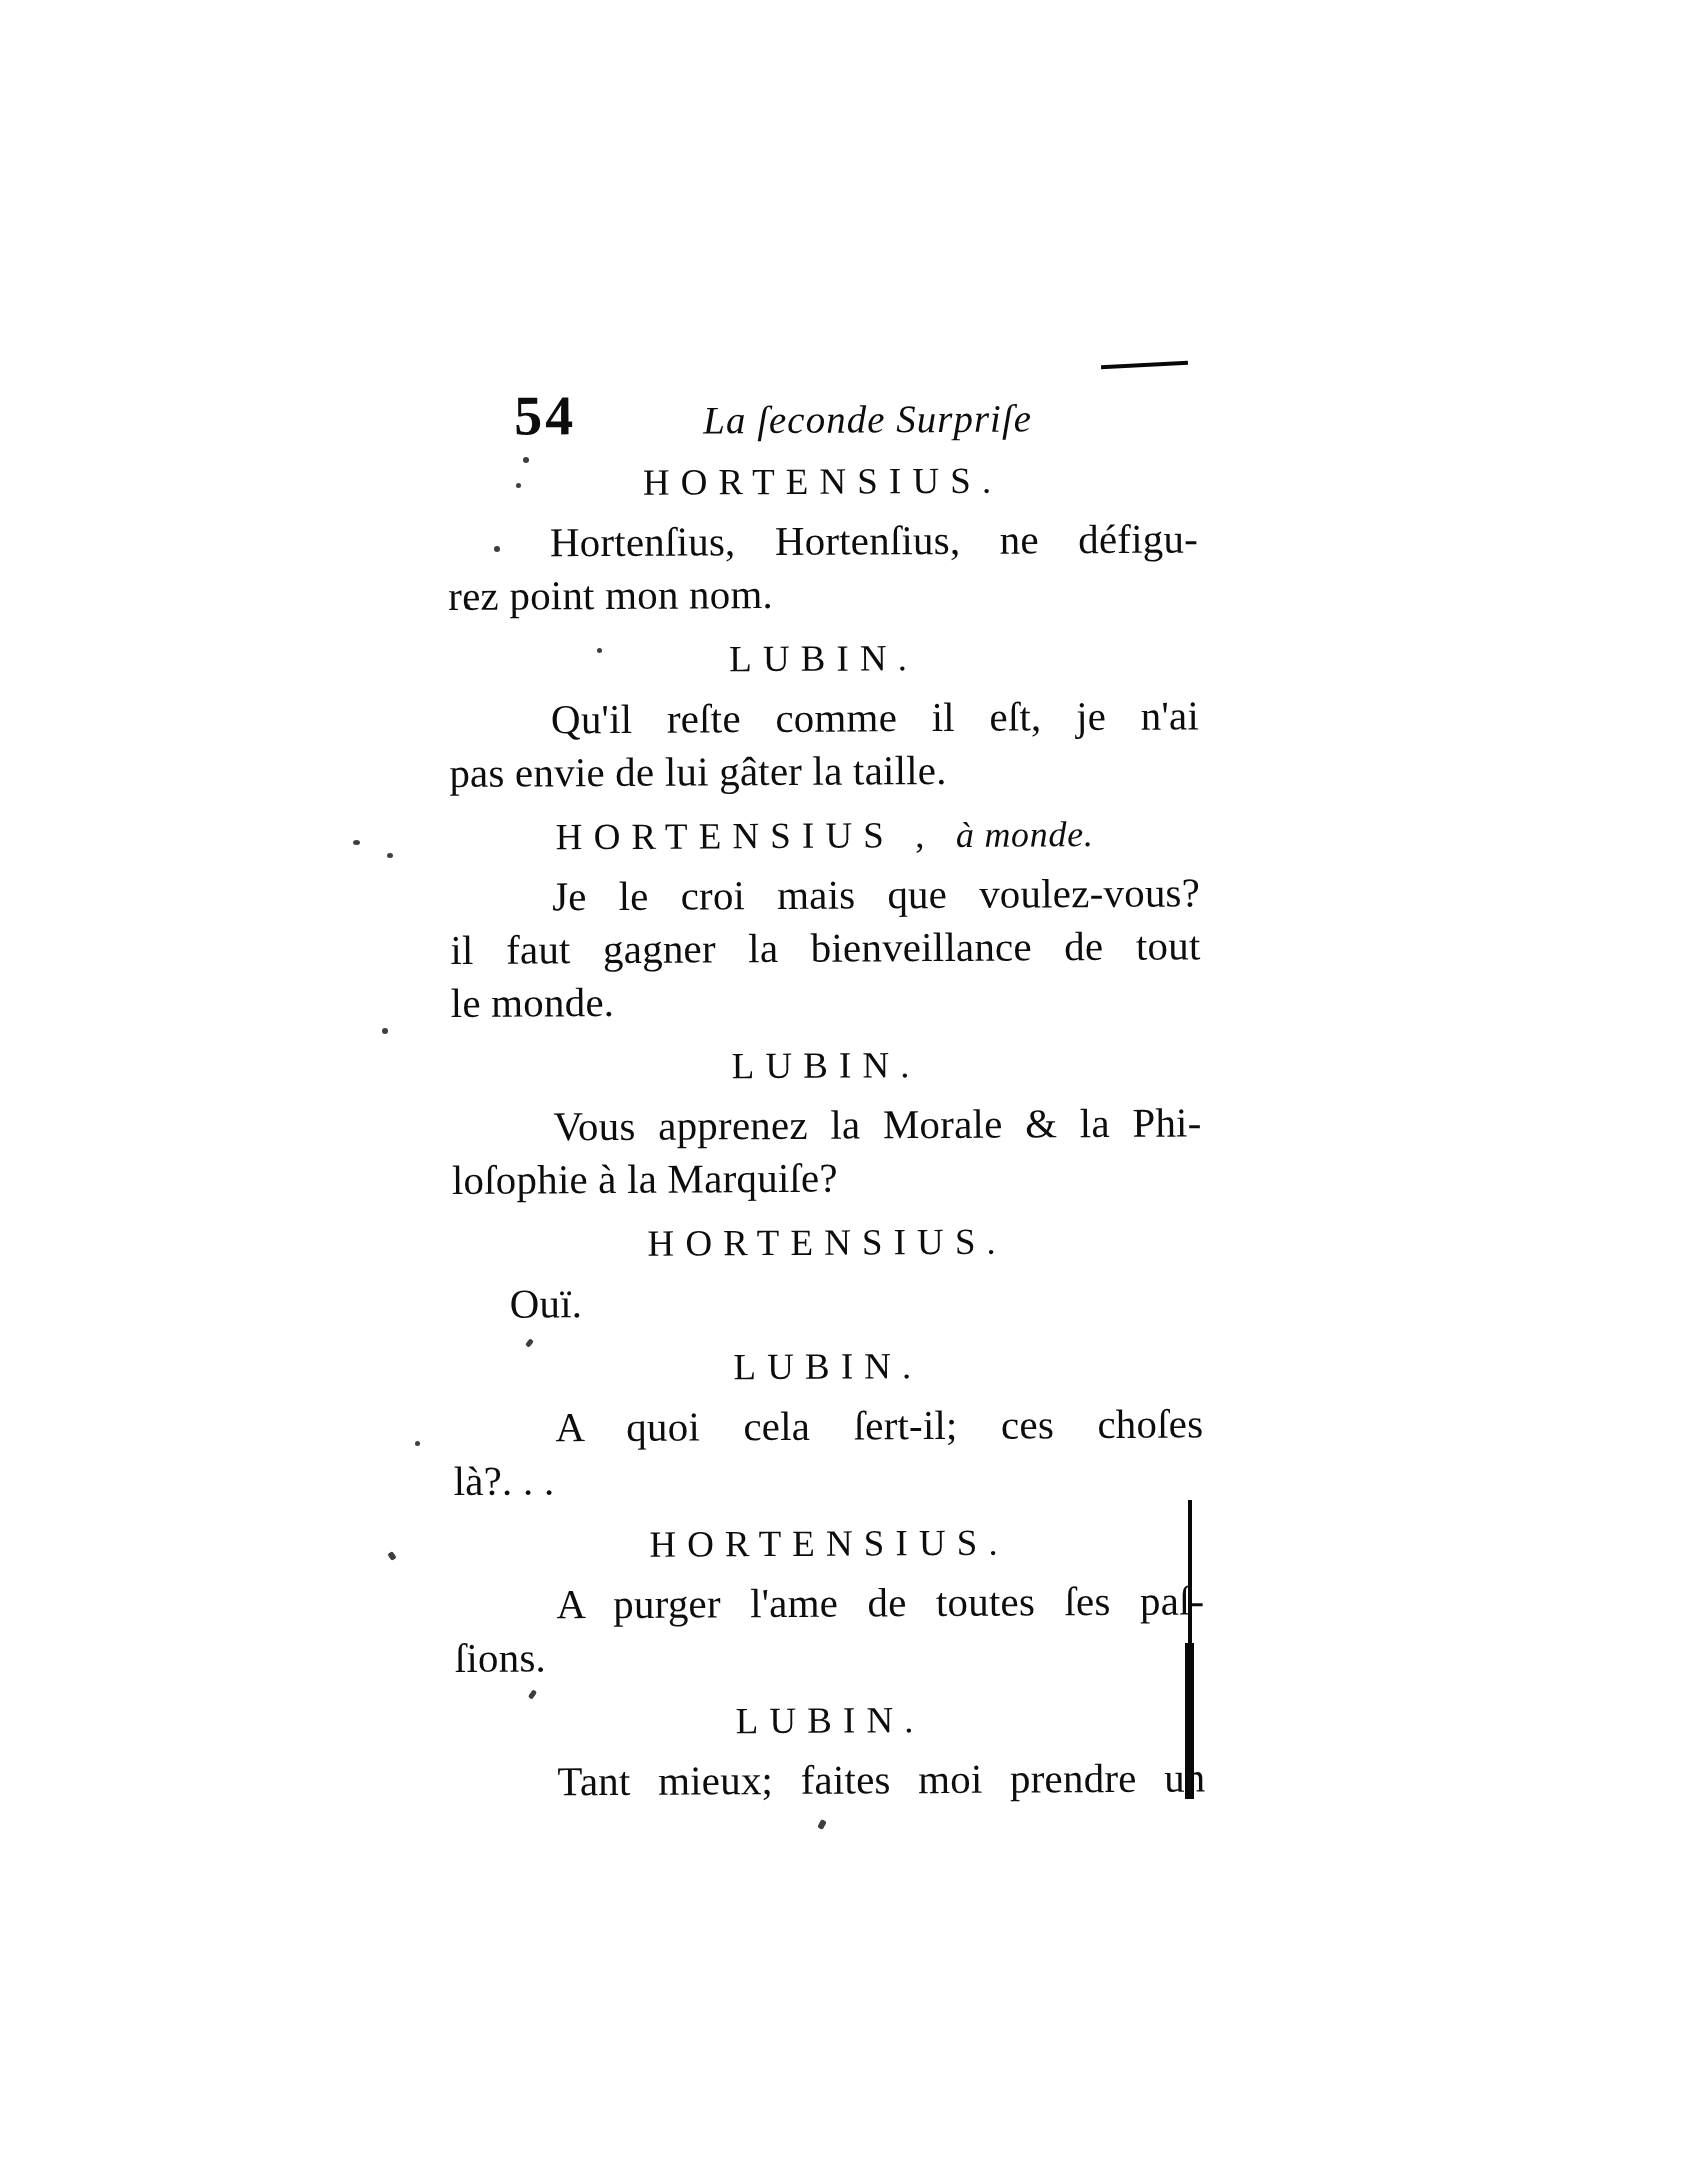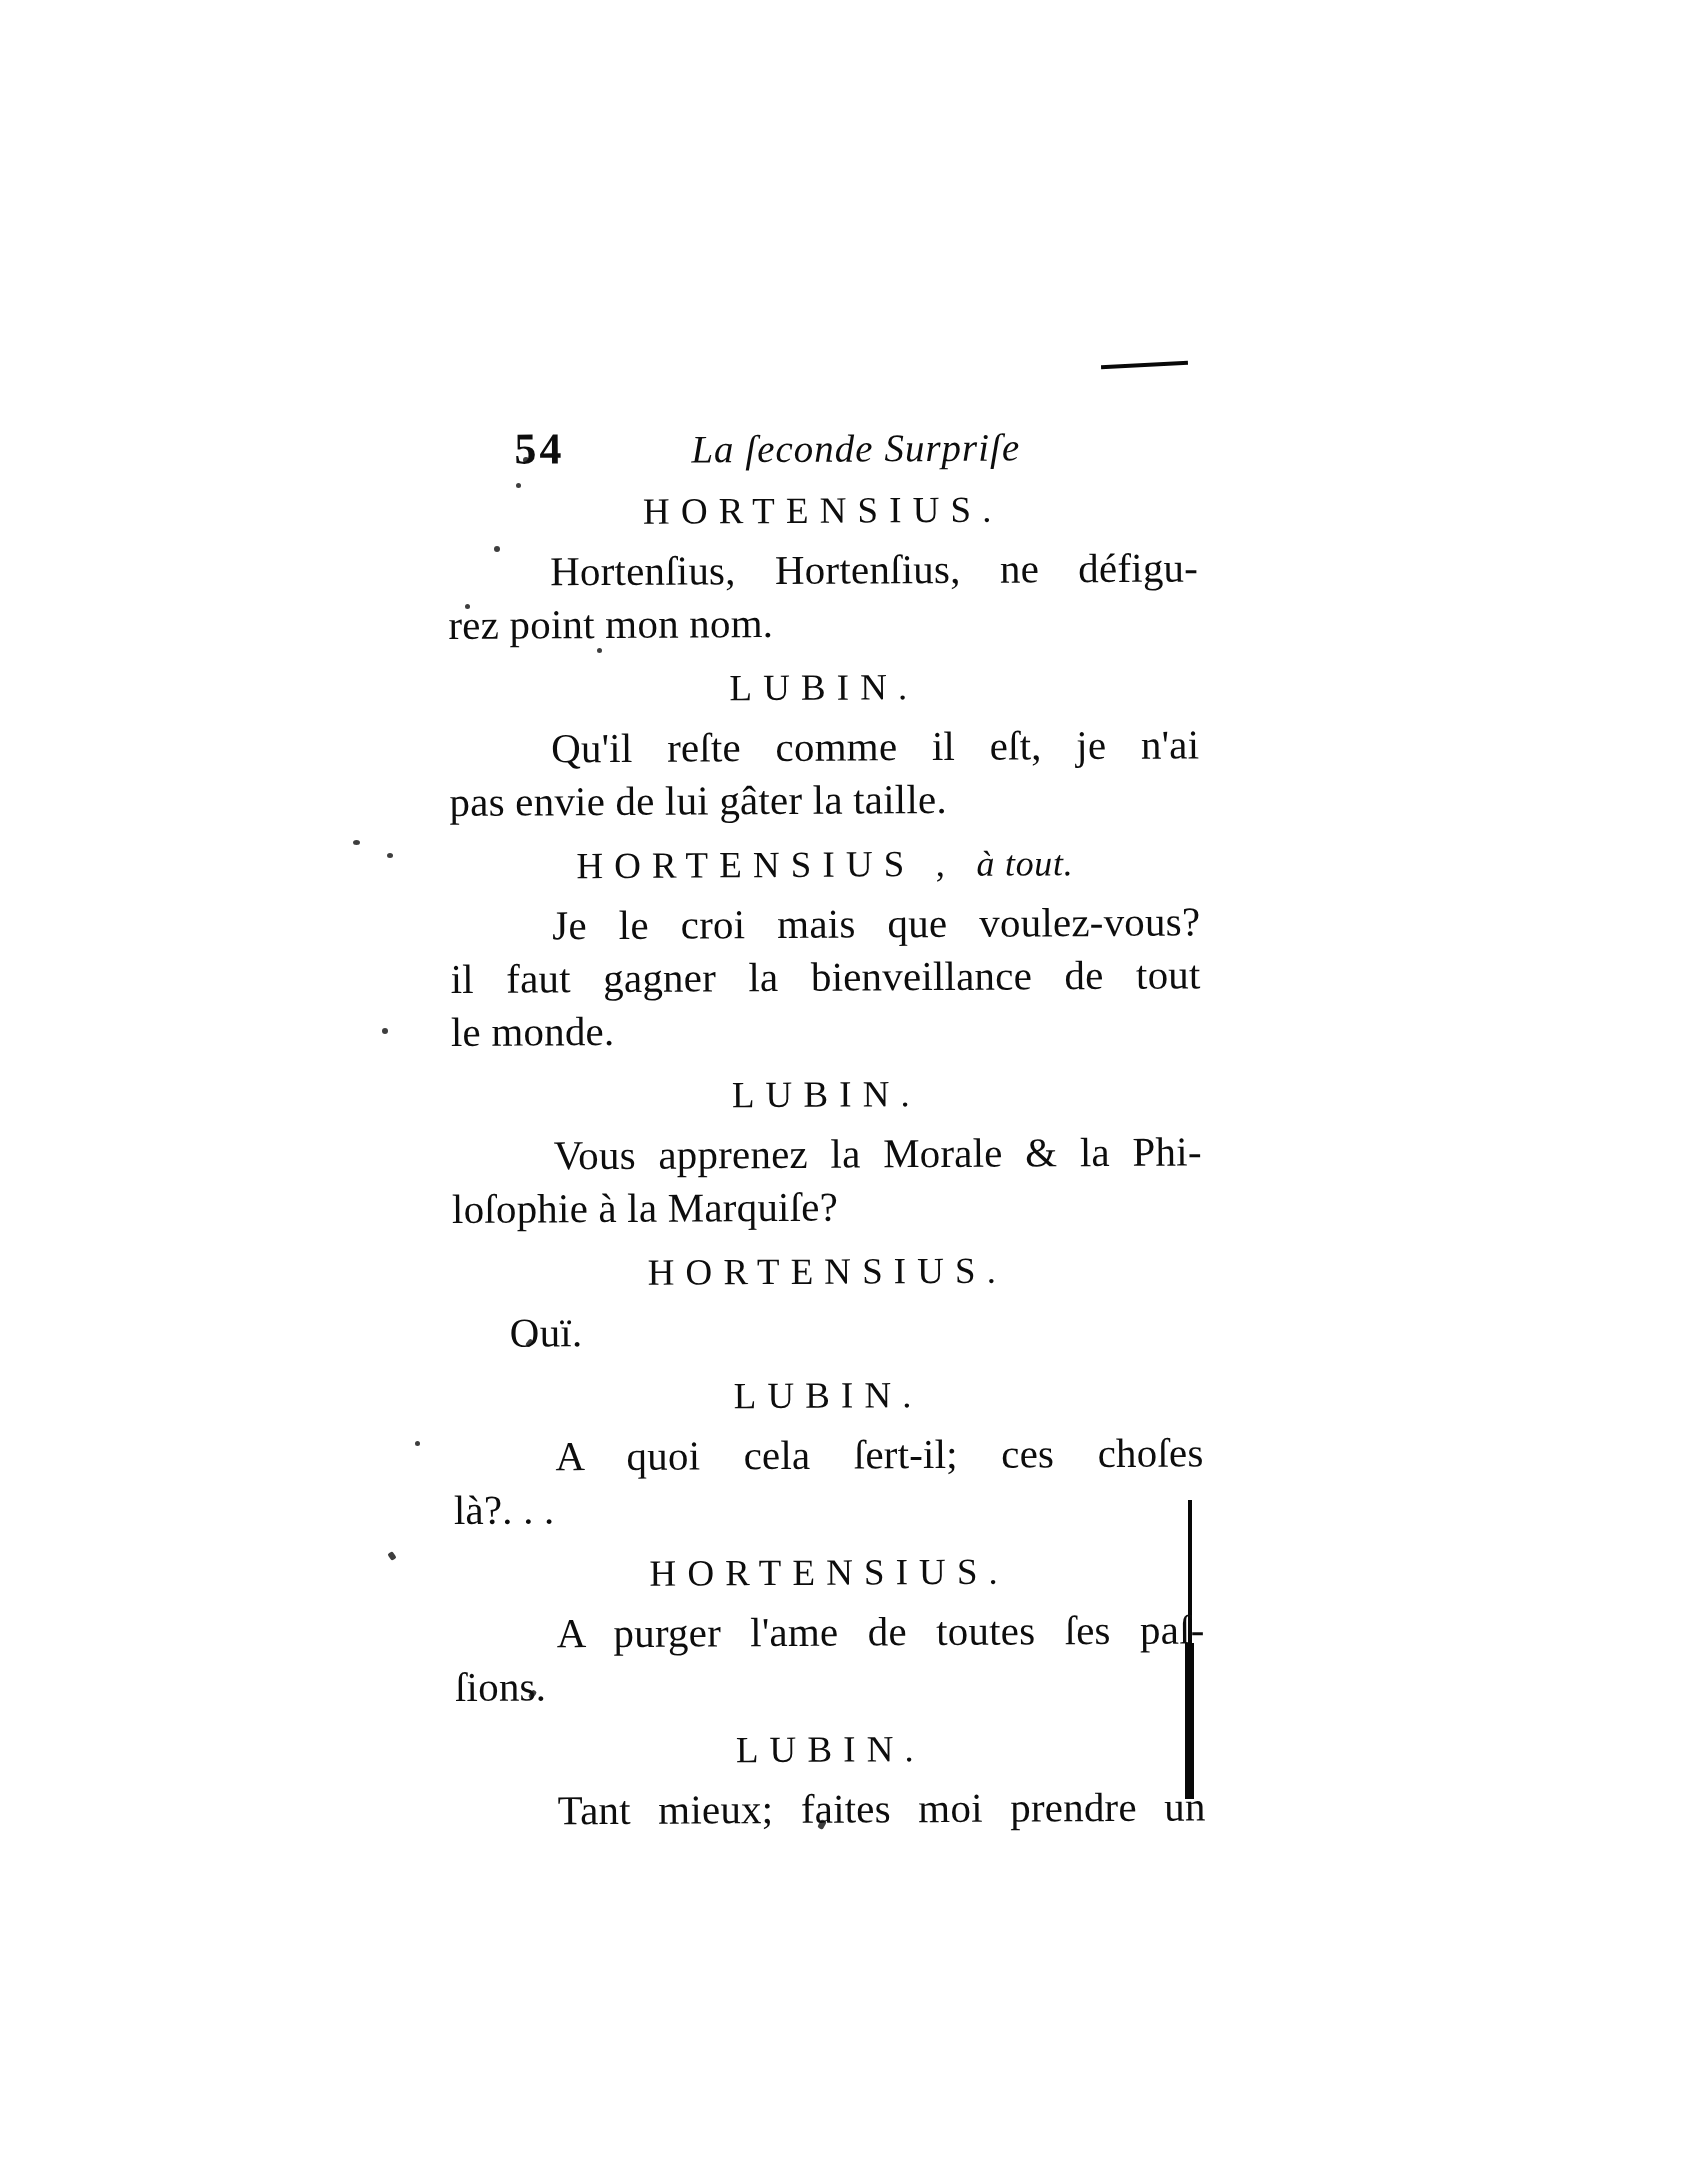--- a/index.html
+++ b/index.html
@@ -21,25 +21,24 @@
     transform-origin: top left;
   }
   .pagehead {
     display: flex;
     align-items: baseline;
     line-height: 48px;
     margin-bottom: 12px;
     white-space: nowrap;
   }
   .pagenum {
-    font-size: 44px;
+    font-size: 56px;
     font-weight: bold;
     margin-left: 67px;
     letter-spacing: 3px;
-    margin-top: 34px;
   }
   .runtitle {
     font-style: italic;
     font-size: 39px;
     margin-left: 127px;
     letter-spacing: 1px;
   }
   .speaker {
     text-align: center;
     font-size: 37px;
@@ -106,21 +105,21 @@
       <p class="line">rez point mon nom.</p>
     </section>
 
     <section>
       <h2 class="speaker"><span>LUBIN.</span></h2>
       <p class="line first j">Qu'il reſte comme il eſt, je n'ai</p>
       <p class="line">pas envie de lui gâter la taille.</p>
     </section>
 
     <section>
-      <h2 class="speaker"><span>HORTENSIUS ,</span> <span class="note">à tout.</span></h2>
+      <h2 class="speaker"><span>HORTENSIUS ,</span> <span class="note">à monde.</span></h2>
       <p class="line first j">Je le croi mais que voulez-vous?</p>
       <p class="line j">il faut gagner la bienveillance de tout</p>
       <p class="line">le monde.</p>
     </section>
 
     <section>
       <h2 class="speaker"><span>LUBIN.</span></h2>
       <p class="line first j">Vous apprenez la Morale &amp; la Phi-</p>
       <p class="line">loſophie à la Marquiſe?</p>
     </section>

